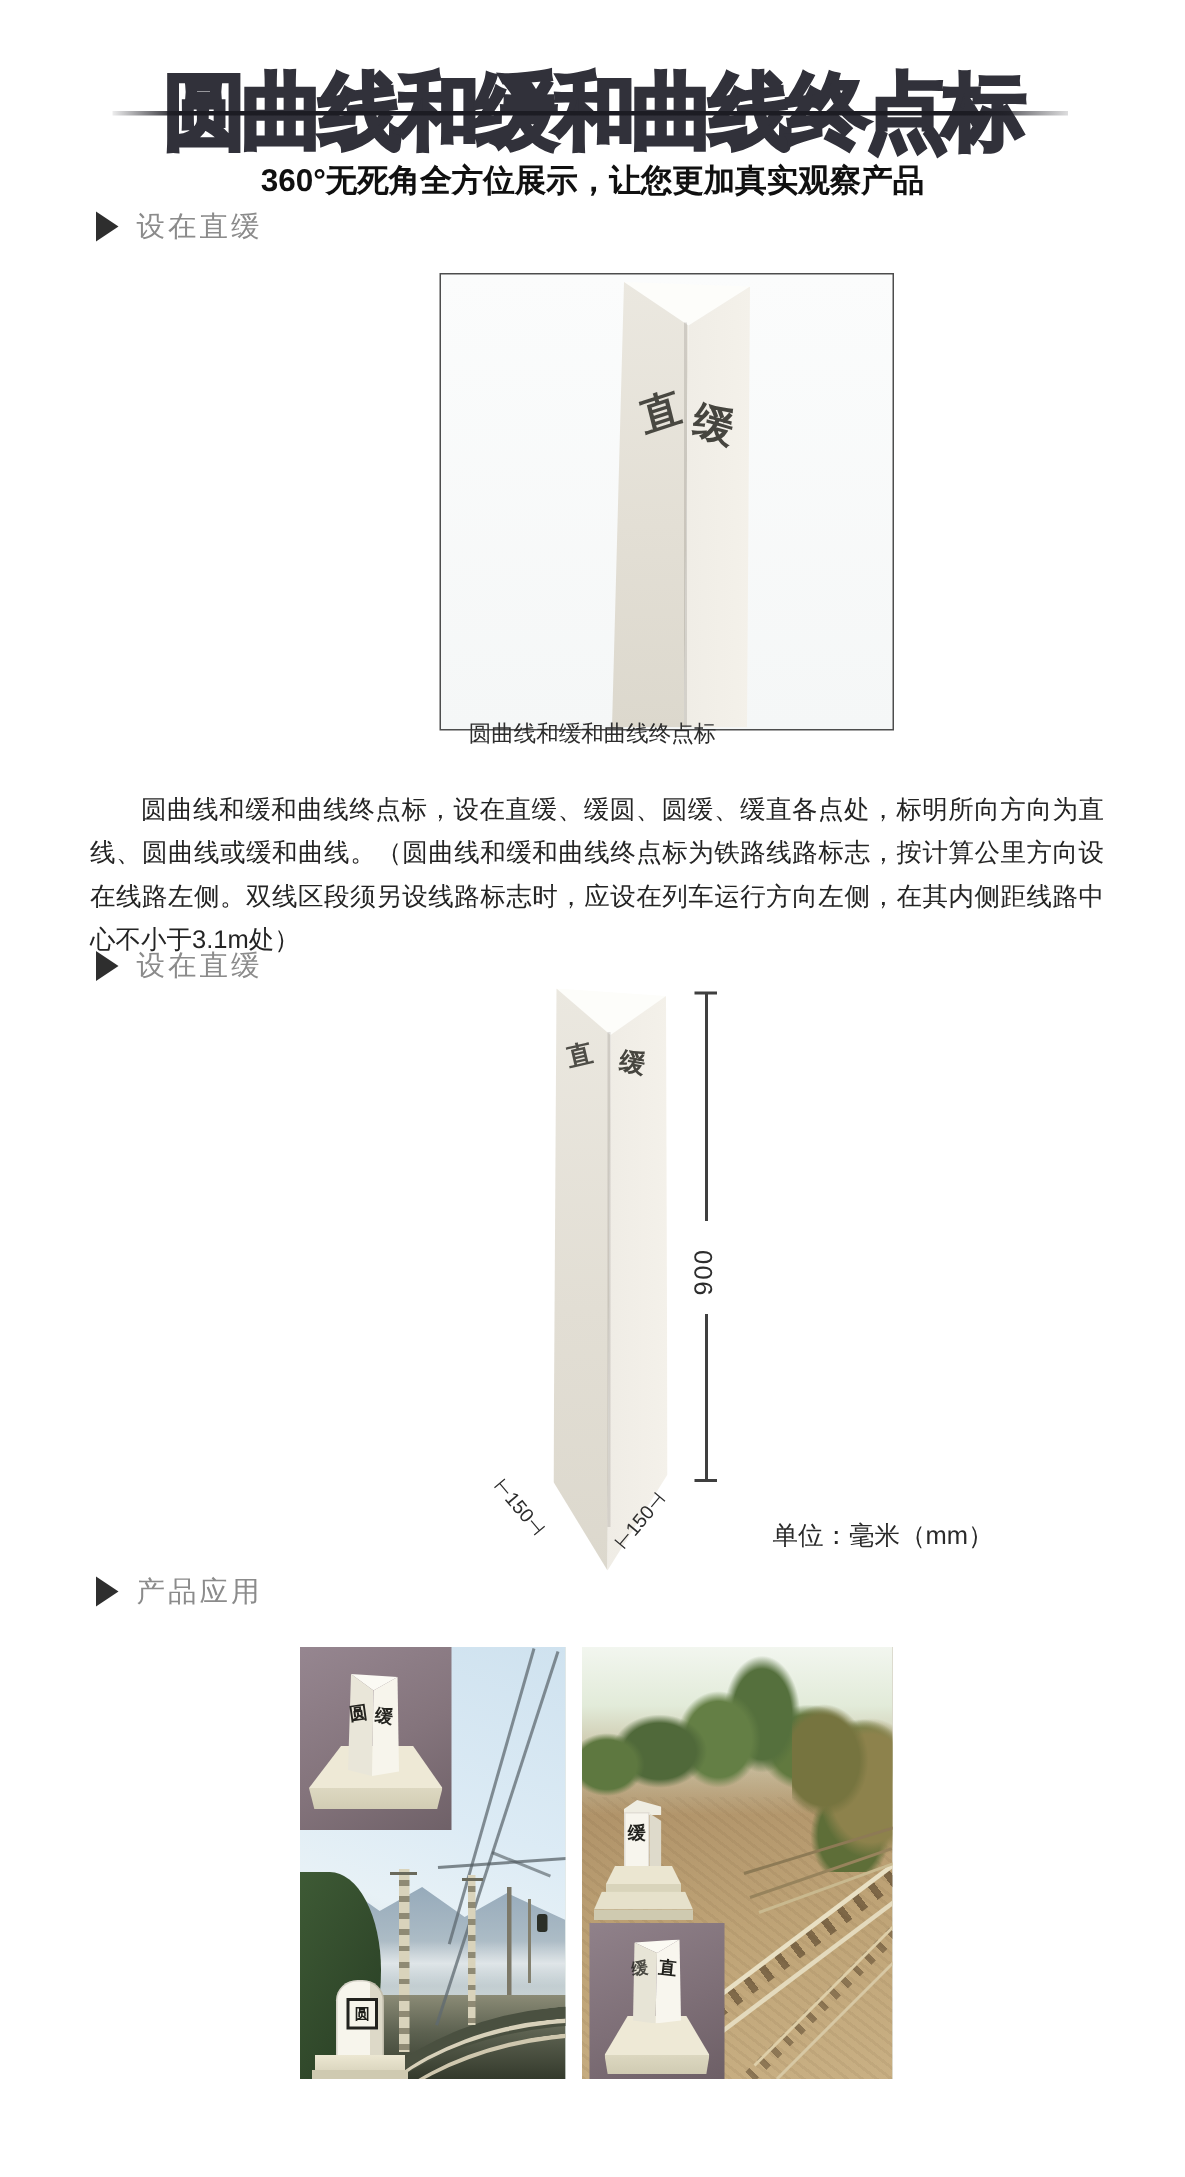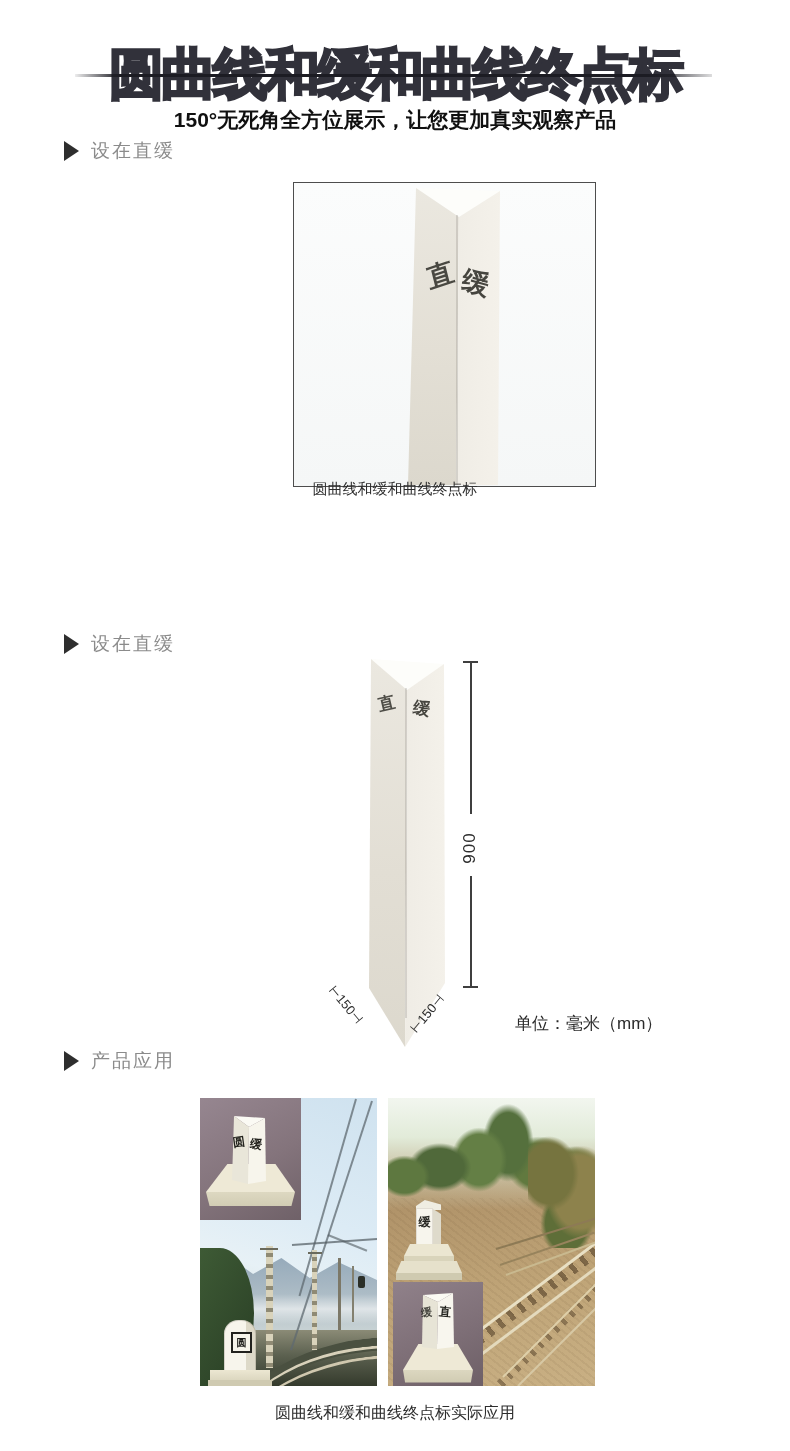--- a/index.html
+++ b/index.html
@@ -47,41 +47,42 @@
   .mini-char{font-weight:bold;color:#23231e;}
 </style>
 </head>
 <body>
 
 <div class="page">
 
   <header>
     <h1 class="hero-title">圆曲线和缓和曲线终点标</h1>
     <div class="hero-rule"></div>
-    <p class="hero-sub">150°无死角全方位展示，让您更加真实观察产品</p>
+    <p class="hero-sub">360°无死角全方位展示，让您更加真实观察产品</p>
   </header>
 
   <div class="sec-head" style="top:138px;">
     <span class="tri"></span>
     <span class="sec-label">设在直缓</span>
   </div>
 
   <figure class="intro-frame">
     <div class="abs" style="left:111px;top:4px;width:96px;height:298px;">
       <div class="face" style="clip-path:polygon(11px 1px,95px 4px,54px 30px);background:#fdfdfa;"></div>
       <div class="face" style="clip-path:polygon(11px 1px,54px 30px,51px 298px,3px 298px);background:linear-gradient(180deg,#ebe8e0 0%,#e3dfd5 55%,#dcd8cd 100%);"></div>
       <div class="face" style="clip-path:polygon(95px 4px,54px 30px,51px 298px,93px 298px);background:linear-gradient(90deg,#d7d4c9 0%,#efece5 45%,#f4f1ea 100%);"></div>
       <div class="abs" style="left:51px;top:28px;width:2px;height:270px;background:rgba(90,85,75,.18);"></div>
       <span class="pchar" style="left:22px;top:70px;font-size:27px;transform:rotate(-14deg) skewY(-4deg);opacity:.88;">直</span>
       <span class="pchar" style="left:57px;top:78px;font-size:27px;transform:rotate(11deg) skewY(5deg);opacity:.9;">缓</span>
     </div>
   </figure>
 
   <div class="caption" style="top:480px;">圆曲线和缓和曲线终点标</div>
 
+  <p class="desc">圆曲线和缓和曲线终点标，设在直缓、缓圆、圆缓、缓直各点处，标明所向方向为直线、圆曲线或缓和曲线。（圆曲线和缓和曲线终点标为铁路线路标志，按计算公里方向设在线路左侧。双线区段须另设线路标志时，应设在列车运行方向左侧，在其内侧距线路中心不小于3.1m处）</p>
 
   <div class="sec-head" style="top:631px;">
     <span class="tri"></span>
     <span class="sec-label">设在直缓</span>
   </div>
 
   <div class="abs" style="left:368px;top:656px;width:78px;height:394px;">
     <div class="face" style="clip-path:polygon(3px 3px,76px 8px,39px 34px);background:#fdfdfa;"></div>
     <div class="face" style="clip-path:polygon(3px 3px,39px 34px,37px 391px,1px 332px);background:linear-gradient(180deg,#ebe8e0 0%,#e2ded4 55%,#dcd8cd 100%);"></div>
     <div class="face" style="clip-path:polygon(76px 8px,39px 34px,37px 391px,77px 327px);background:linear-gradient(90deg,#d7d4c9 0%,#efece5 45%,#f4f1ea 100%);"></div>
@@ -188,15 +189,14 @@
       <div style="left:27px;top:5px;width:36px;height:62px;">
         <div style="inset:0;clip-path:polygon(3px 8px,33px 6px,18px 15px);background:#fbfaf3;"></div>
         <div style="inset:0;clip-path:polygon(3px 8px,18px 15px,17px 62px,2px 60px);background:#e7e4d6;"></div>
         <div style="inset:0;clip-path:polygon(33px 6px,18px 15px,17px 62px,34px 60px);background:#f8f6ee;"></div>
         <span class="mini-char" style="left:1px;top:18px;font-size:11px;transform:rotate(-8deg);opacity:.8;">缓</span>
         <span class="mini-char" style="left:19px;top:17px;font-size:12px;transform:rotate(6deg);">直</span>
       </div>
     </div>
   </div>
 
-  <div class="caption" style="top:1403px;font-size:16px;">圆曲线和缓和曲线终点标实际应用</div>
 
 </div>
 
 </body></html>

